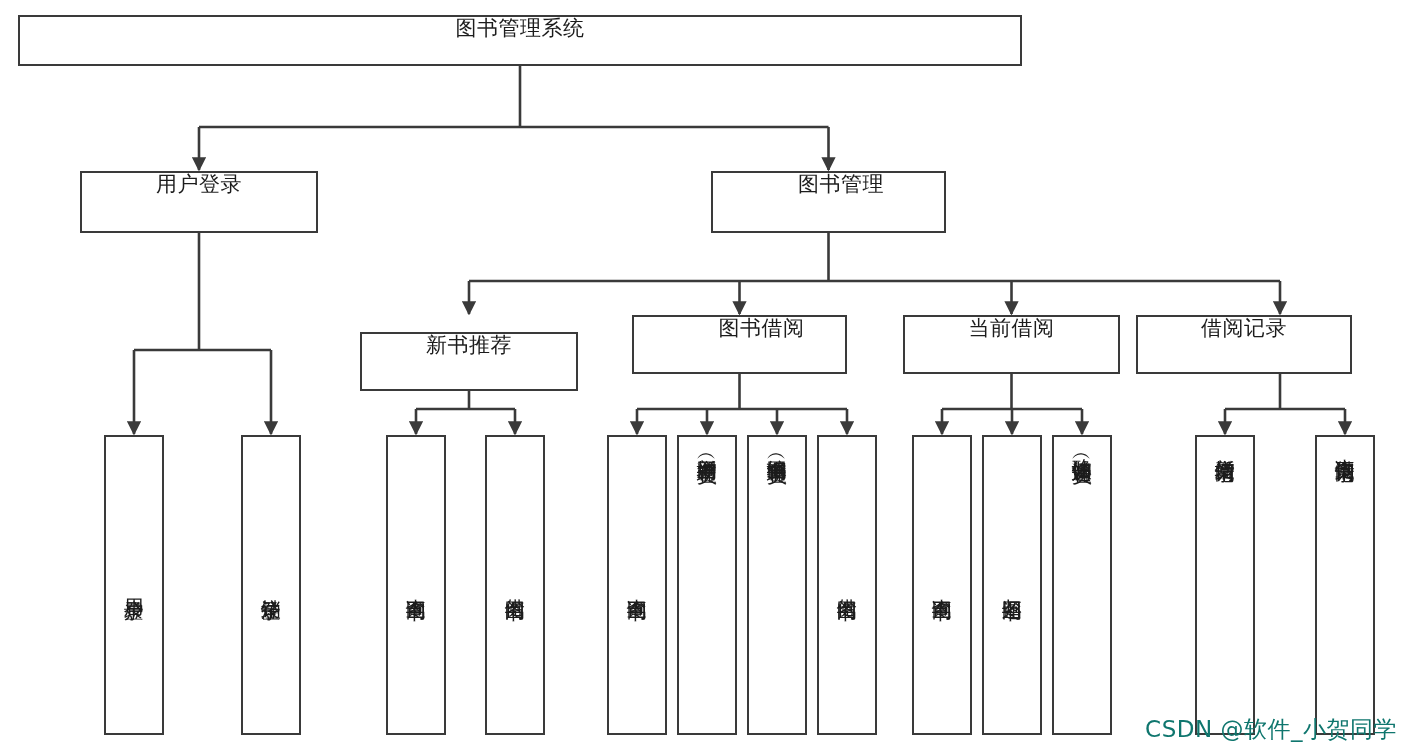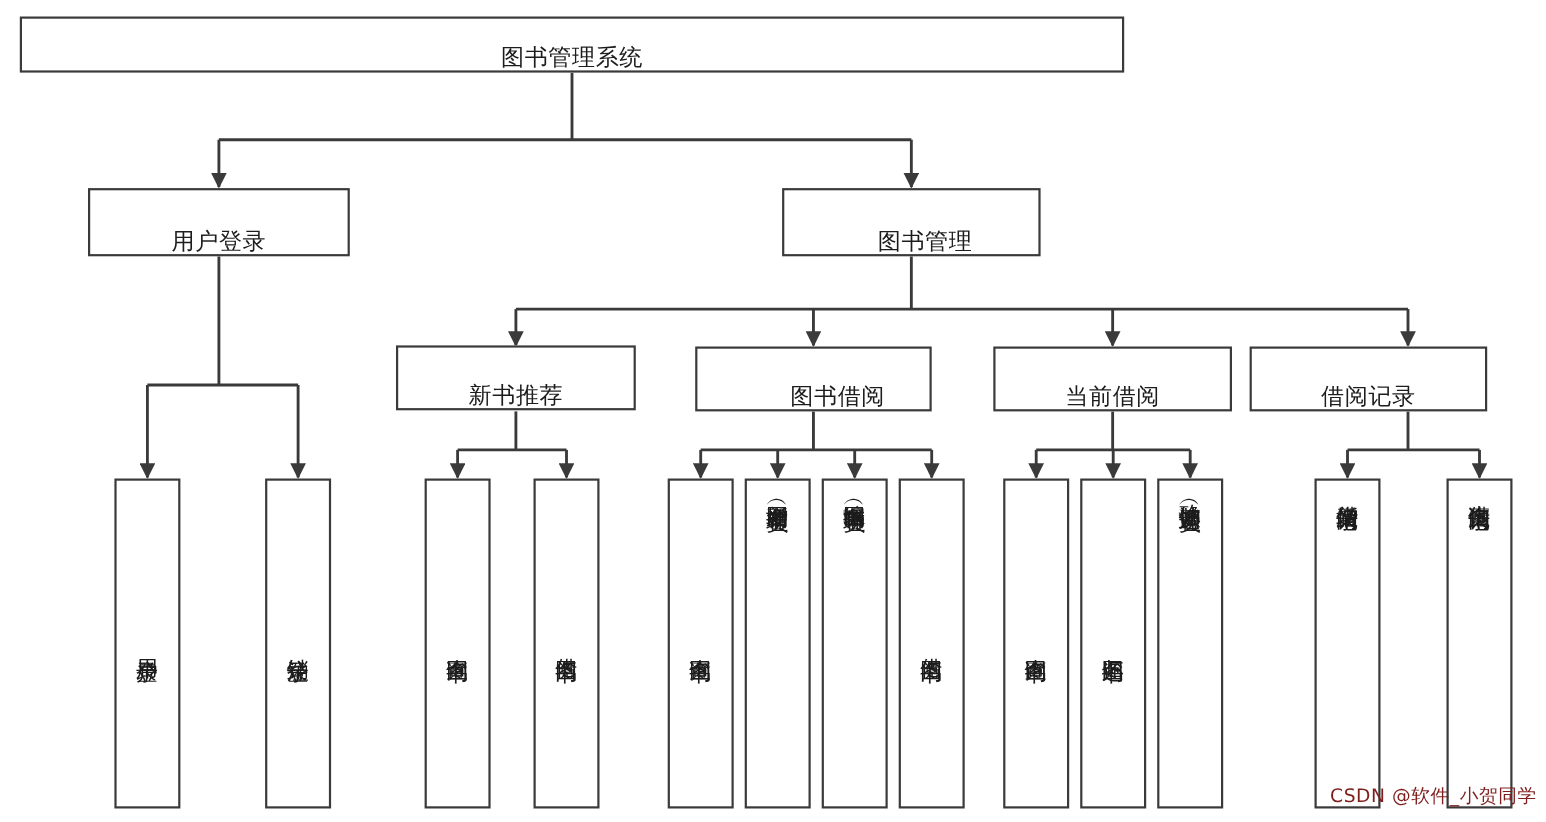--- a/index.html
+++ b/index.html
@@ -27,21 +27,21 @@
     width: 1405px;
     height: 747px;
     pointer-events: none;
   }
   .node {
     position: absolute;
     box-sizing: border-box;
     border: 2px solid #3a3a3a;
     background: #ffffff;
     display: flex;
-    align-items: flex-end;
+    align-items: flex-start;
     justify-content: center;
     color: #1c1c1c;
   }
   .node.h-node {
     font-size: 21px;
     letter-spacing: 0.5px;
   }
   .node .label-h {
     line-height: 1.1;
     white-space: nowrap;
@@ -60,23 +60,23 @@
     text-align: left;
     white-space: nowrap;
   }
   .node.v-node.short-label {
     align-items: center;
     padding-top: 0;
   }
   #watermark {
     position: absolute;
     right: 8px;
-    bottom: 12px;
-    font-size: 17px;
-    color: #7f1d1d;
+    bottom: 2px;
+    font-size: 23px;
+    color: #0f766e;
     white-space: nowrap;
     letter-spacing: 0.5px;
   }
 </style>
 </head>
 <body>
 
 <div id="diagram">
 
   <svg id="edge-layer" viewBox="0 0 1405 747" width="1405" height="747" xmlns="http://www.w3.org/2000/svg">
@@ -125,21 +125,21 @@
   <div id="node-layer">
       <div class="node h-node" style="left: 18px; top: 15px; width: 1004px; height: 51px;">
         <span class="label-h">图书管理系统</span>
       </div>
       <div class="node h-node" style="left: 80px; top: 171px; width: 238px; height: 62px;">
         <span class="label-h">用户登录</span>
       </div>
       <div class="node h-node" style="left: 711px; top: 171px; width: 235px; height: 62px; padding-left: 25px;">
         <span class="label-h">图书管理</span>
       </div>
-      <div class="node h-node" style="left: 360px; top: 314px; width: 218px; height: 59px;">
+      <div class="node h-node" style="left: 360px; top: 332px; width: 218px; height: 59px;">
         <span class="label-h">新书推荐</span>
       </div>
       <div class="node h-node" style="left: 632px; top: 315px; width: 215px; height: 59px; padding-left: 44px;">
         <span class="label-h">图书借阅</span>
       </div>
       <div class="node h-node" style="left: 903px; top: 315px; width: 217px; height: 59px;">
         <span class="label-h">当前借阅</span>
       </div>
       <div class="node h-node" style="left: 1136px; top: 315px; width: 216px; height: 59px;">
         <span class="label-h">借阅记录</span>

